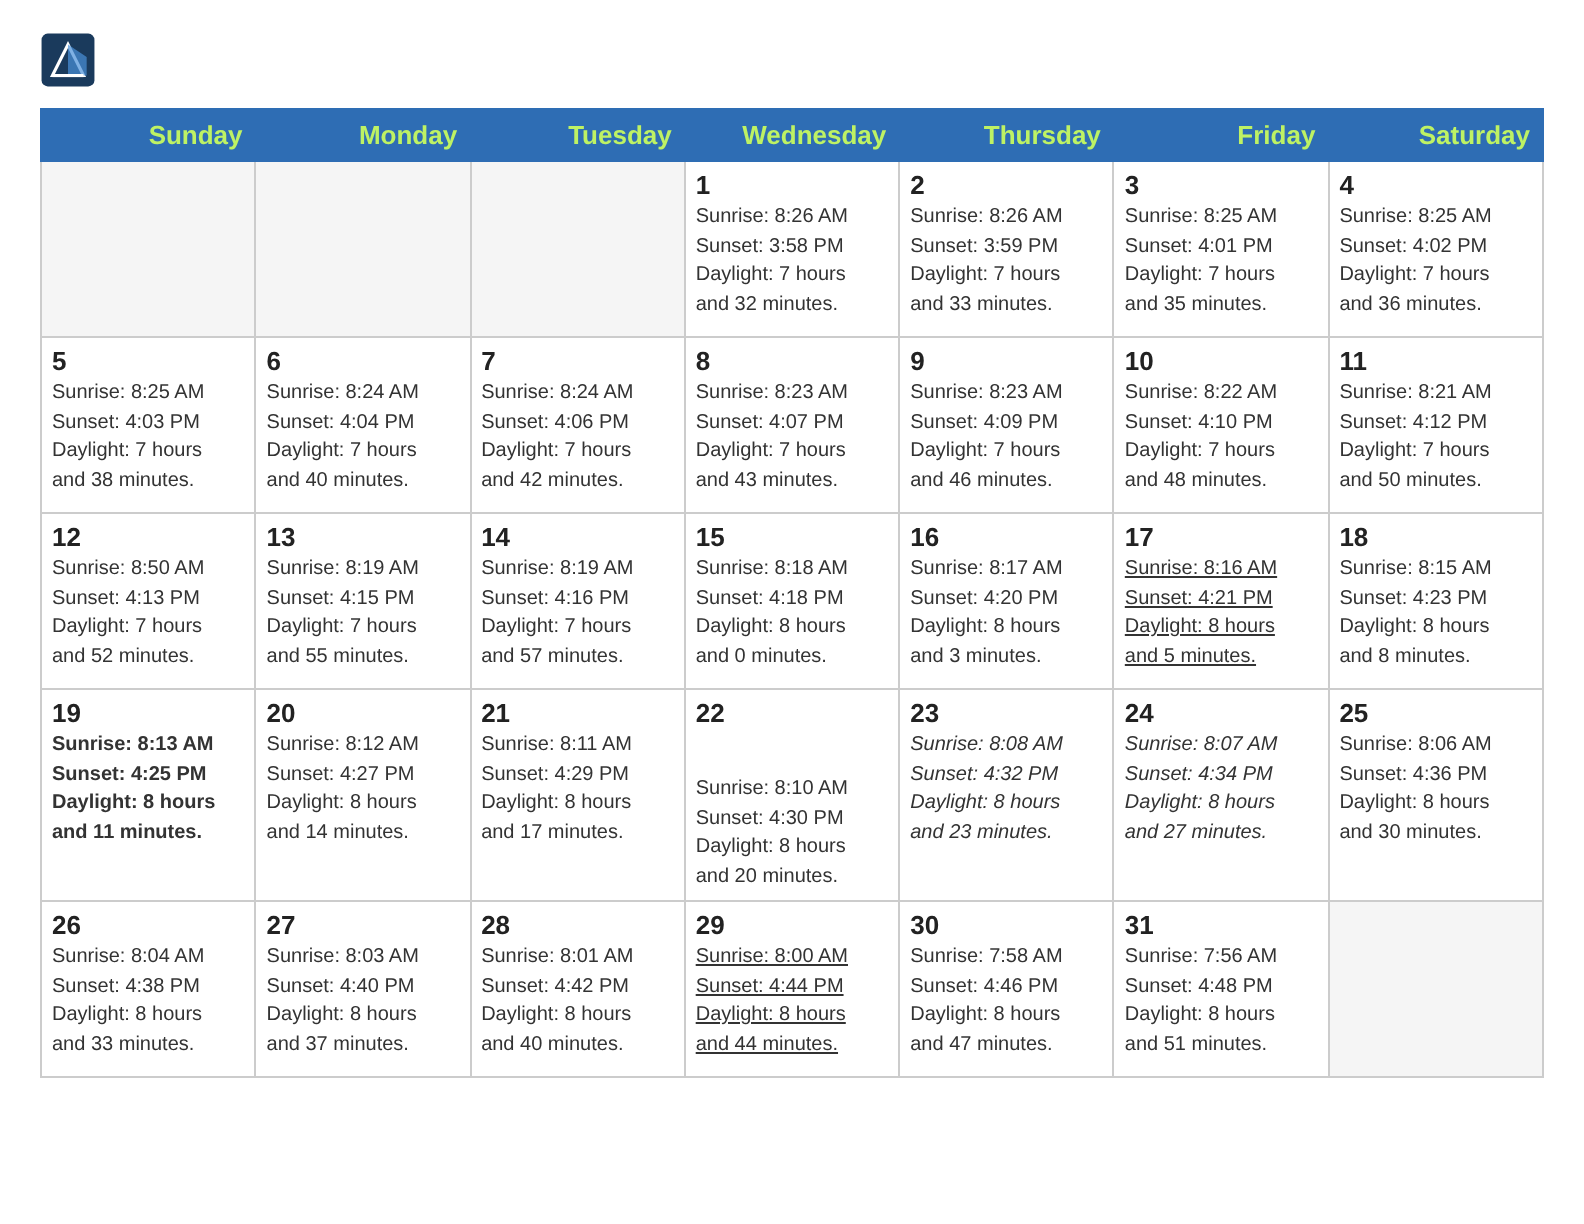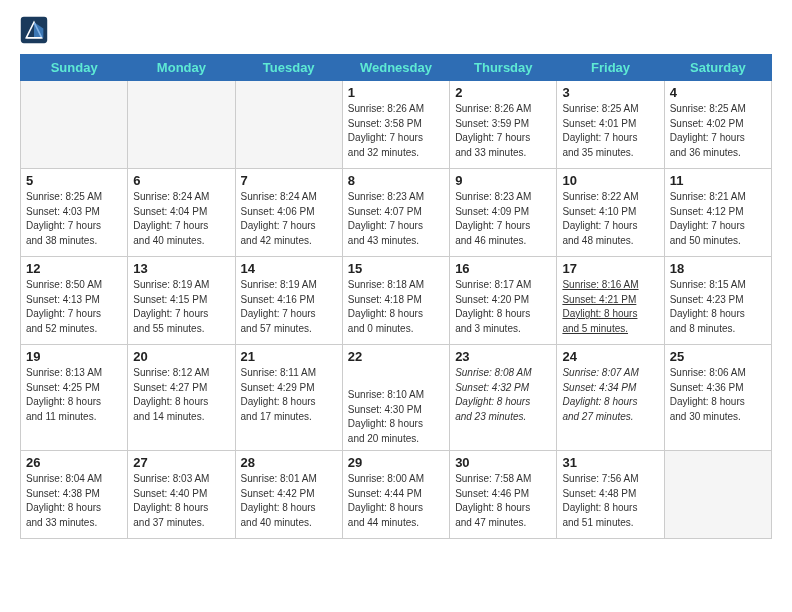--- a/index.html
+++ b/index.html
@@ -50,22 +50,22 @@
       font-size: 14px;
       color: #555;
     }
     .calendar {
       width: 100%;
       border-collapse: collapse;
       table-layout: fixed;
     }
     .calendar th {
       background: #2e6db4;
-      color: #5eead4;
-      text-align: center;
+      color: #bef264;
+      text-align: right;
       padding: 5px 6px;
       font-size: 13px;
       font-weight: bold;
       border: 1px solid #2e6db4;
     }
     .calendar td {
       border: 1px solid #ccc;
       vertical-align: top;
       padding: 4px 5px;
       height: 88px;
@@ -262,21 +262,21 @@
             <span class="day-num">18</span>
             <div class="day-info" style="white-space: pre-line;">Sunrise: 8:15 AM
 Sunset: 4:23 PM
 Daylight: 8 hours
 and 8 minutes.</div>
           </td>
         </tr>
         <tr class="row-shade">
           <td>
             <span class="day-num">19</span>
-            <div class="day-info" style="white-space: pre-line;">Sunrise: 8:13 AM
+            <div class="day-info" style="white-space: pre-line; font-weight: bold;">Sunrise: 8:13 AM
 Sunset: 4:25 PM
 Daylight: 8 hours
 and 11 minutes.</div>
           </td>
           <td>
             <span class="day-num">20</span>
             <div class="day-info" style="white-space: pre-line;">Sunrise: 8:12 AM
 Sunset: 4:27 PM
 Daylight: 8 hours
 and 14 minutes.</div>
@@ -334,21 +334,21 @@
           </td>
           <td>
             <span class="day-num">28</span>
             <div class="day-info" style="white-space: pre-line;">Sunrise: 8:01 AM
 Sunset: 4:42 PM
 Daylight: 8 hours
 and 40 minutes.</div>
           </td>
           <td>
             <span class="day-num">29</span>
-            <div class="day-info" style="white-space: pre-line;">Sunrise: 8:00 AM
+            <div class="day-info" style="white-space: pre-line; text-decoration: underline;">Sunrise: 8:00 AM
 Sunset: 4:44 PM
 Daylight: 8 hours
 and 44 minutes.</div>
           </td>
           <td>
             <span class="day-num">30</span>
             <div class="day-info" style="white-space: pre-line;">Sunrise: 7:58 AM
 Sunset: 4:46 PM
 Daylight: 8 hours
 and 47 minutes.</div>

